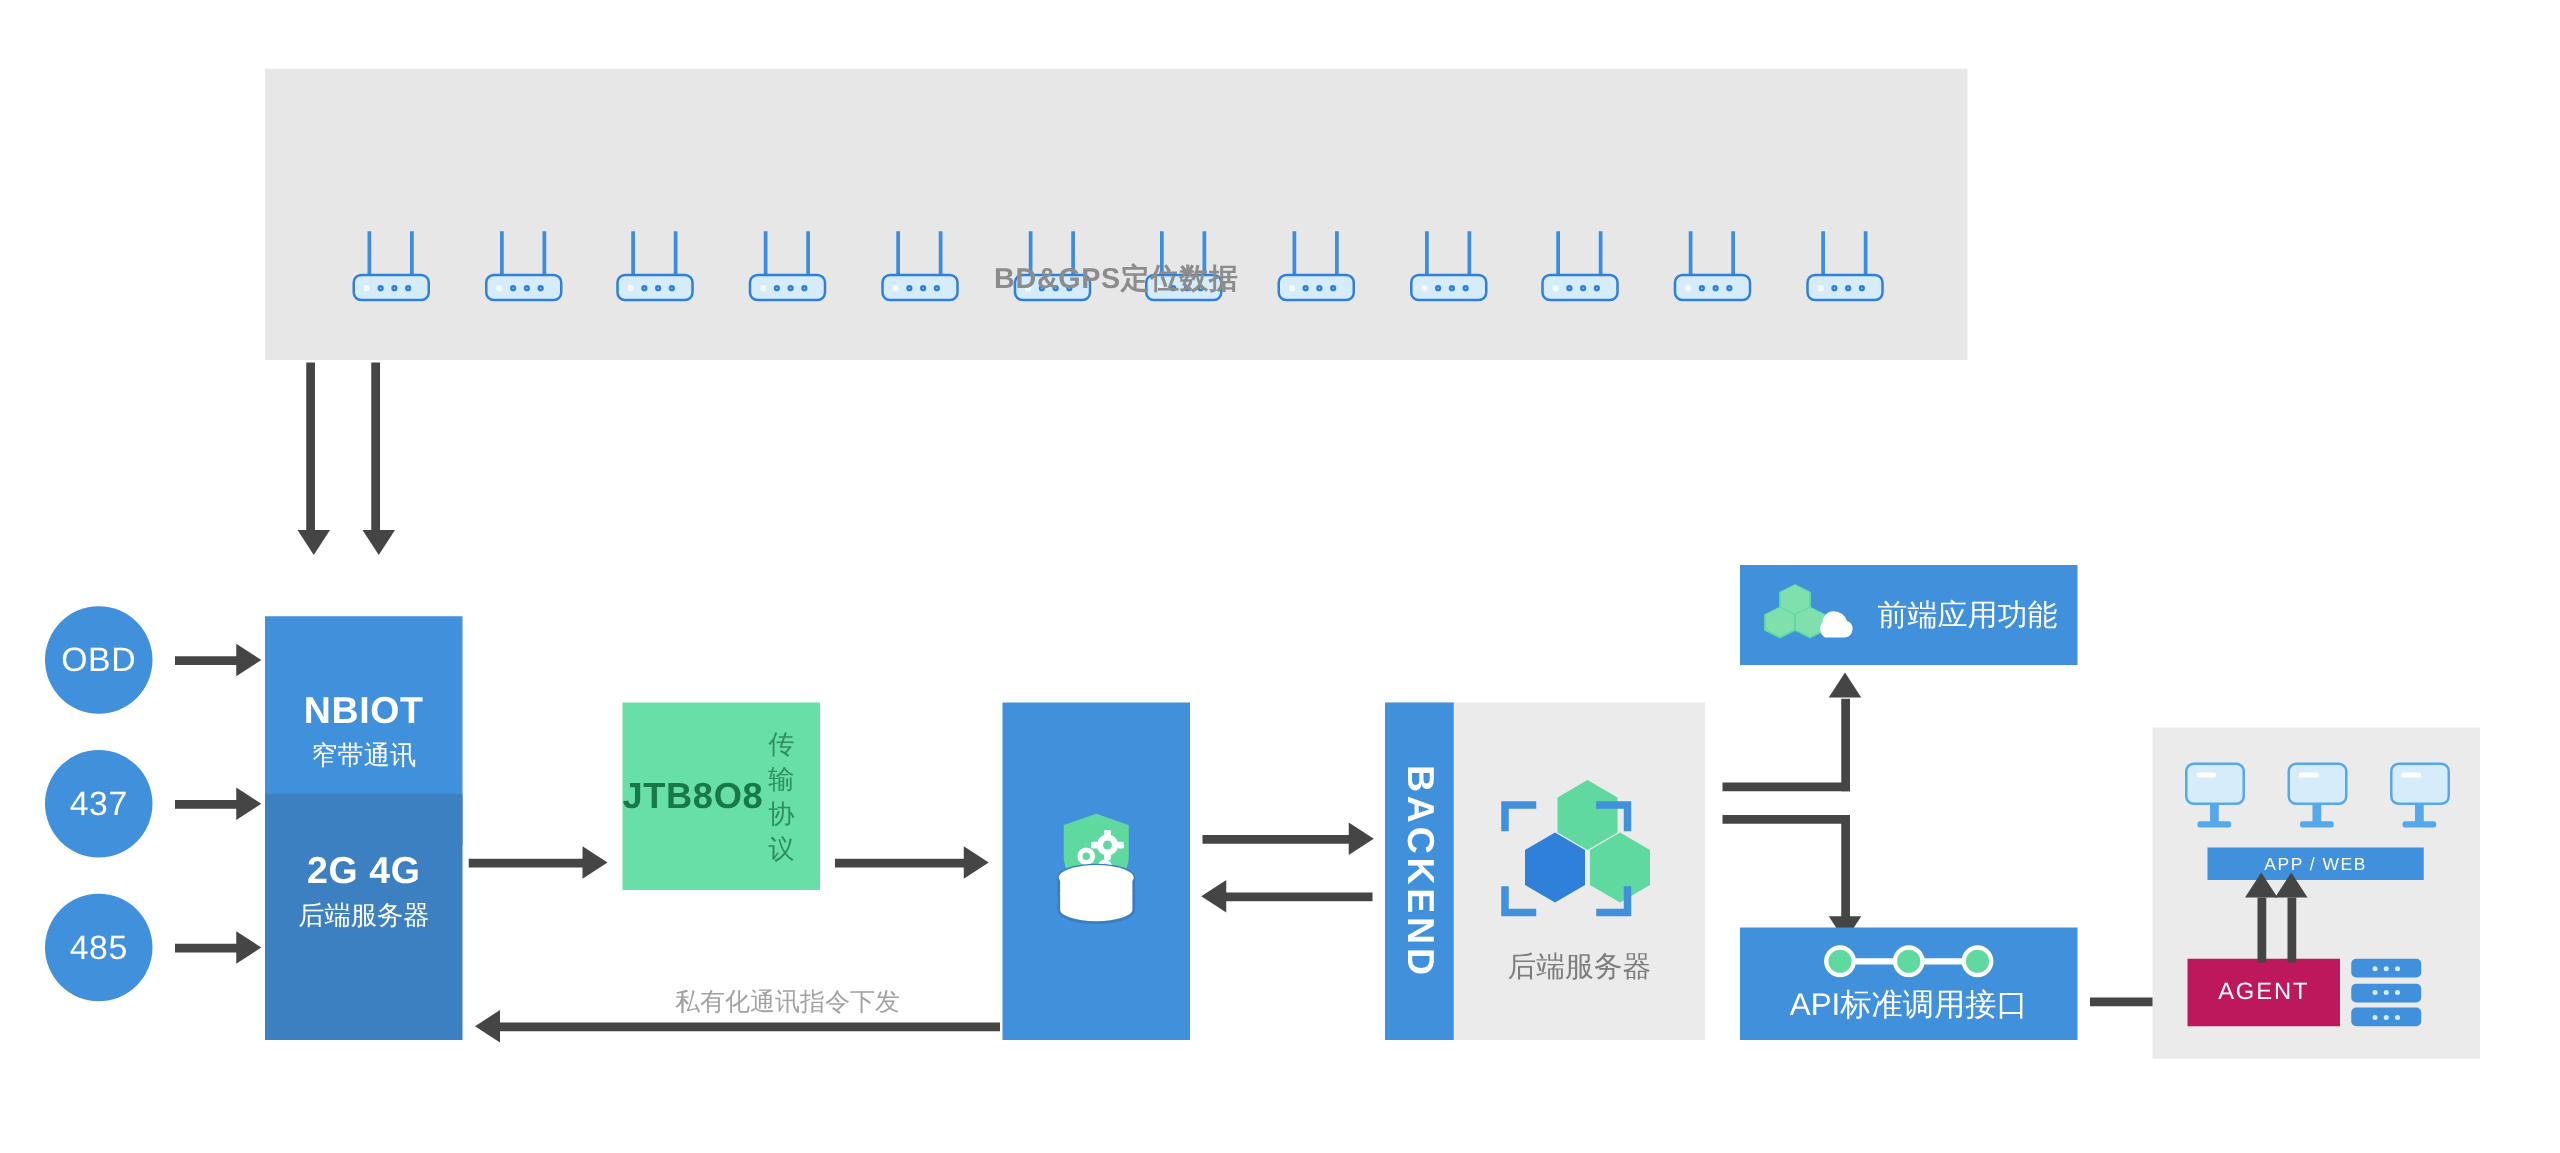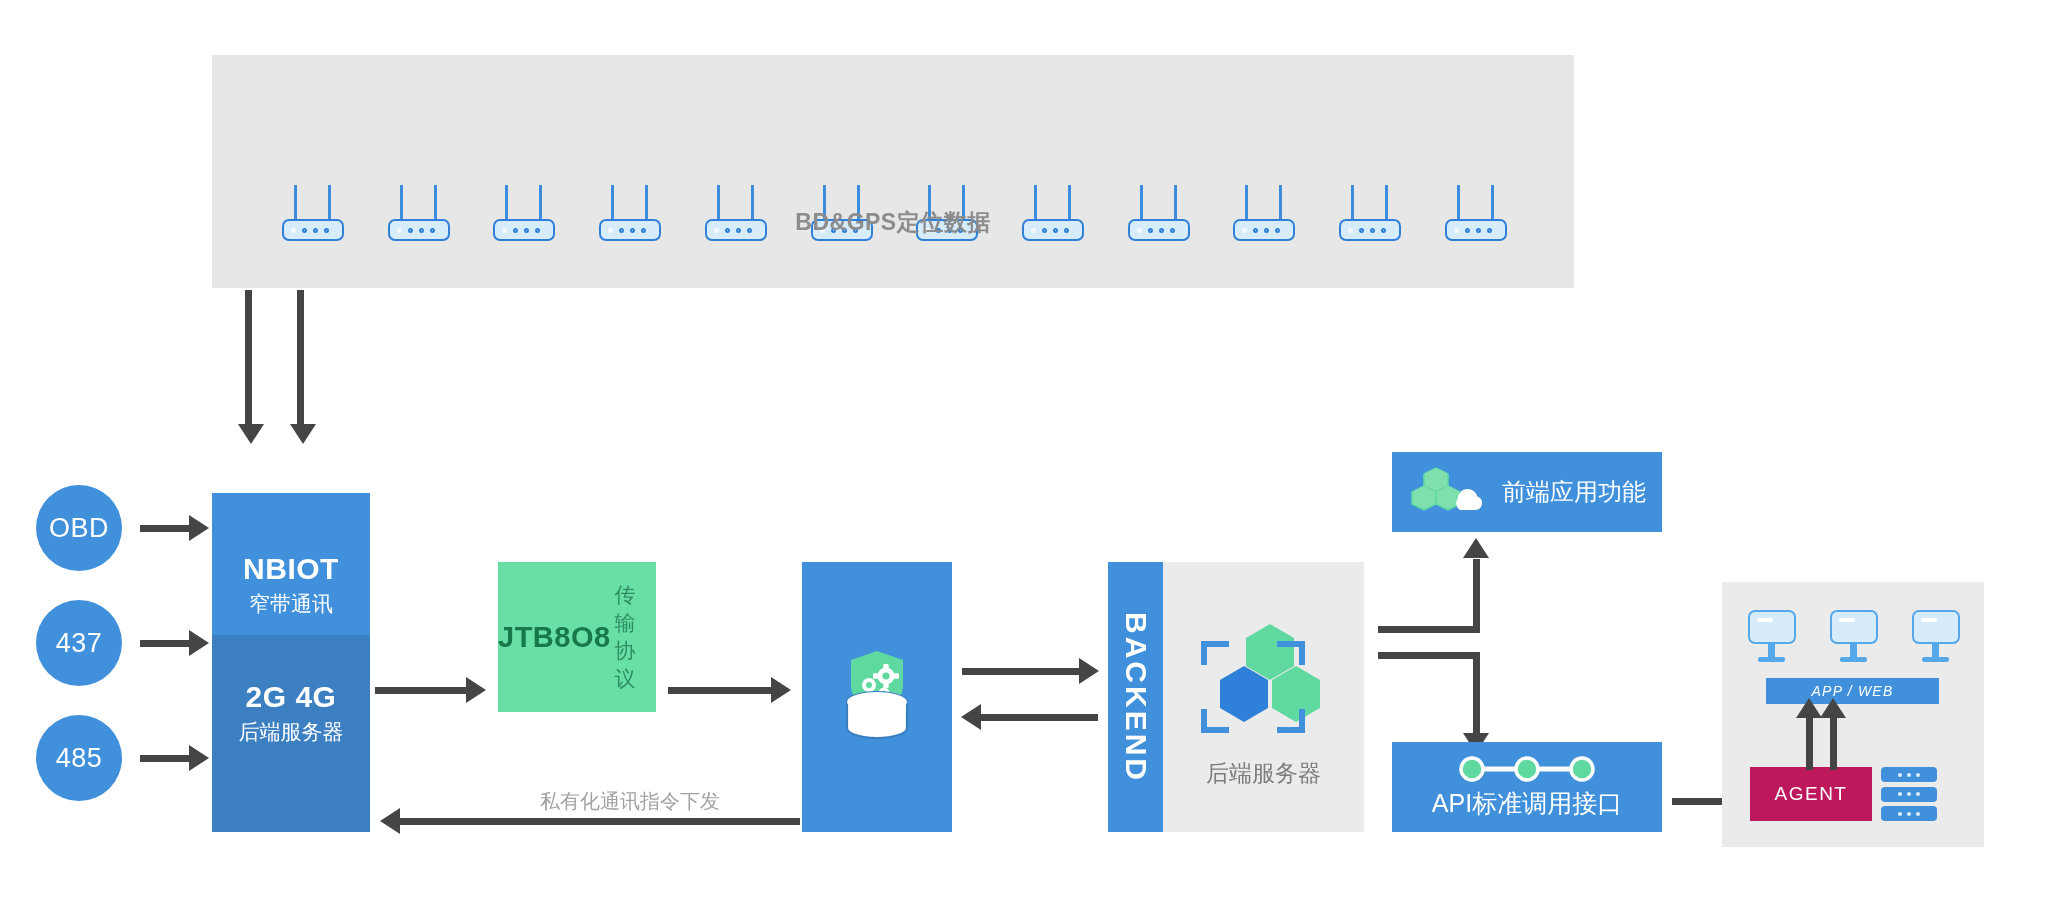--- a/index.html
+++ b/index.html
@@ -302,21 +302,20 @@
     position: absolute;
     left: 44px; top: 96px;
     width: 173px; height: 26px;
     background: #4190db;
     color: #fff;
     font-size: 14px;
     letter-spacing: 1.2px;
     display: flex;
     align-items: center;
     justify-content: center;
-    font-style: italic;
   }
   #agent-box {
     position: absolute;
     left: 28px; top: 185px;
     width: 122px; height: 54px;
     background: #be185d;
     color: #fff;
     font-size: 19px;
     font-weight: normal;
     letter-spacing: 1.5px;

